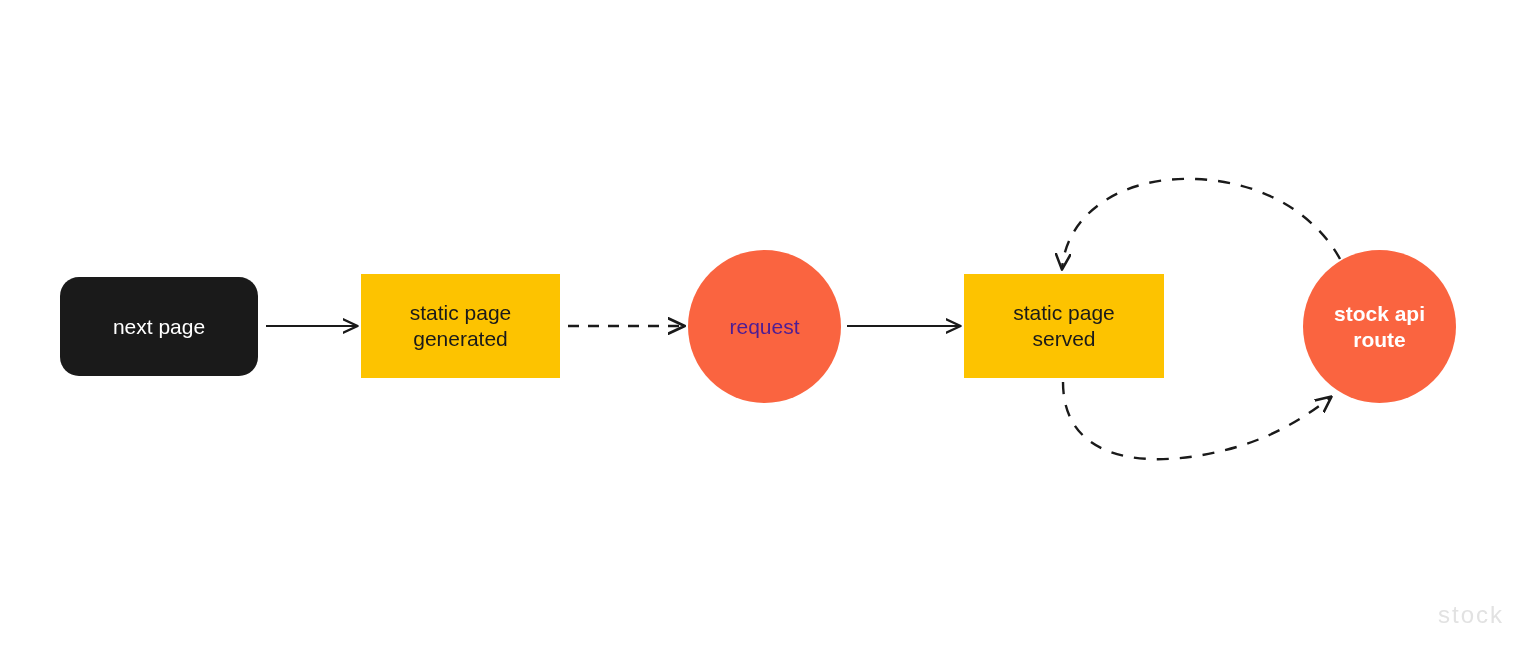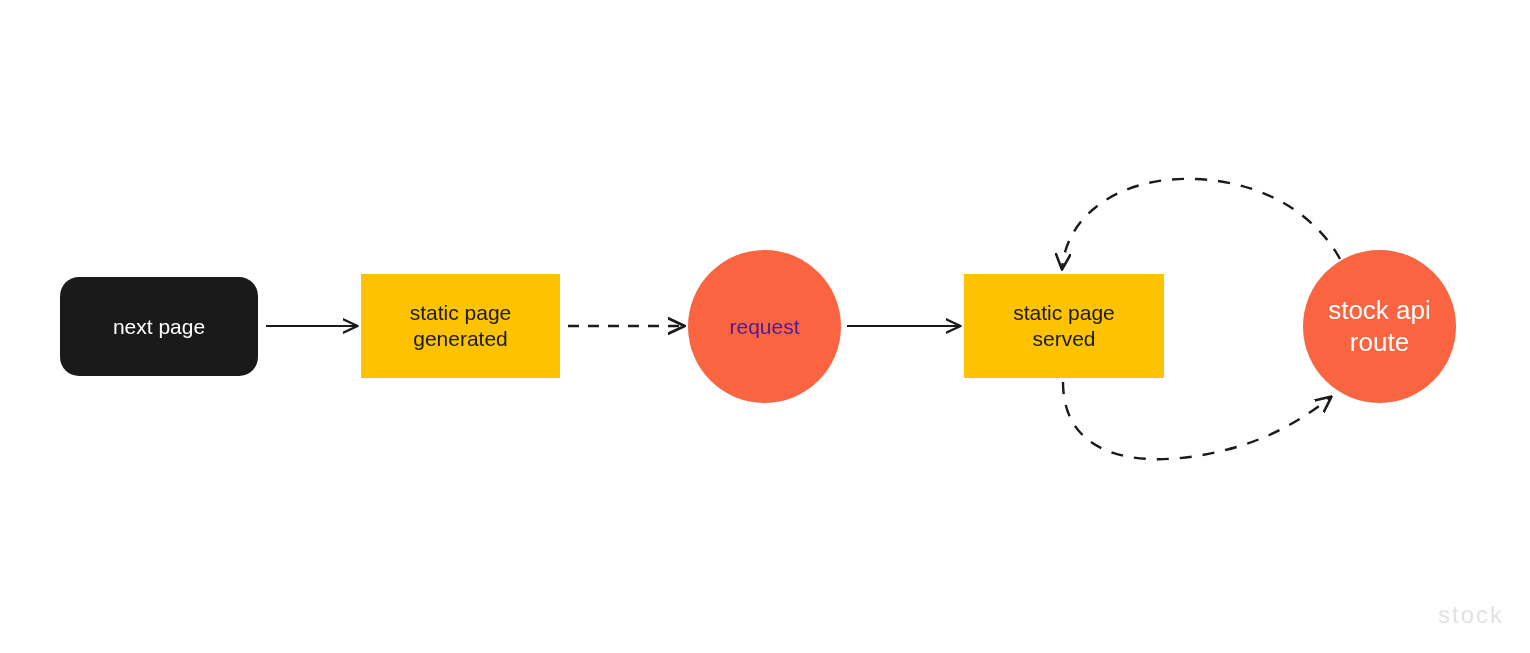--- a/index.html
+++ b/index.html
@@ -91,21 +91,22 @@
 
   
   #node-stock-api-route {
     left: 1303px;
     top: 250px;
     width: 153px;
     height: 153px;
     background: #fa6440;
     border-radius: 50%;
     color: #ffffff;
-    font-size: 26px;
+    font-size: 21px;
+    font-weight: bold;
   }
 
   #watermark {
     position: absolute;
     right: 26px;
     bottom: 24px;
     font-size: 24px;
     letter-spacing: 2px;
     color: #e2e2e2;
     user-select: none;

